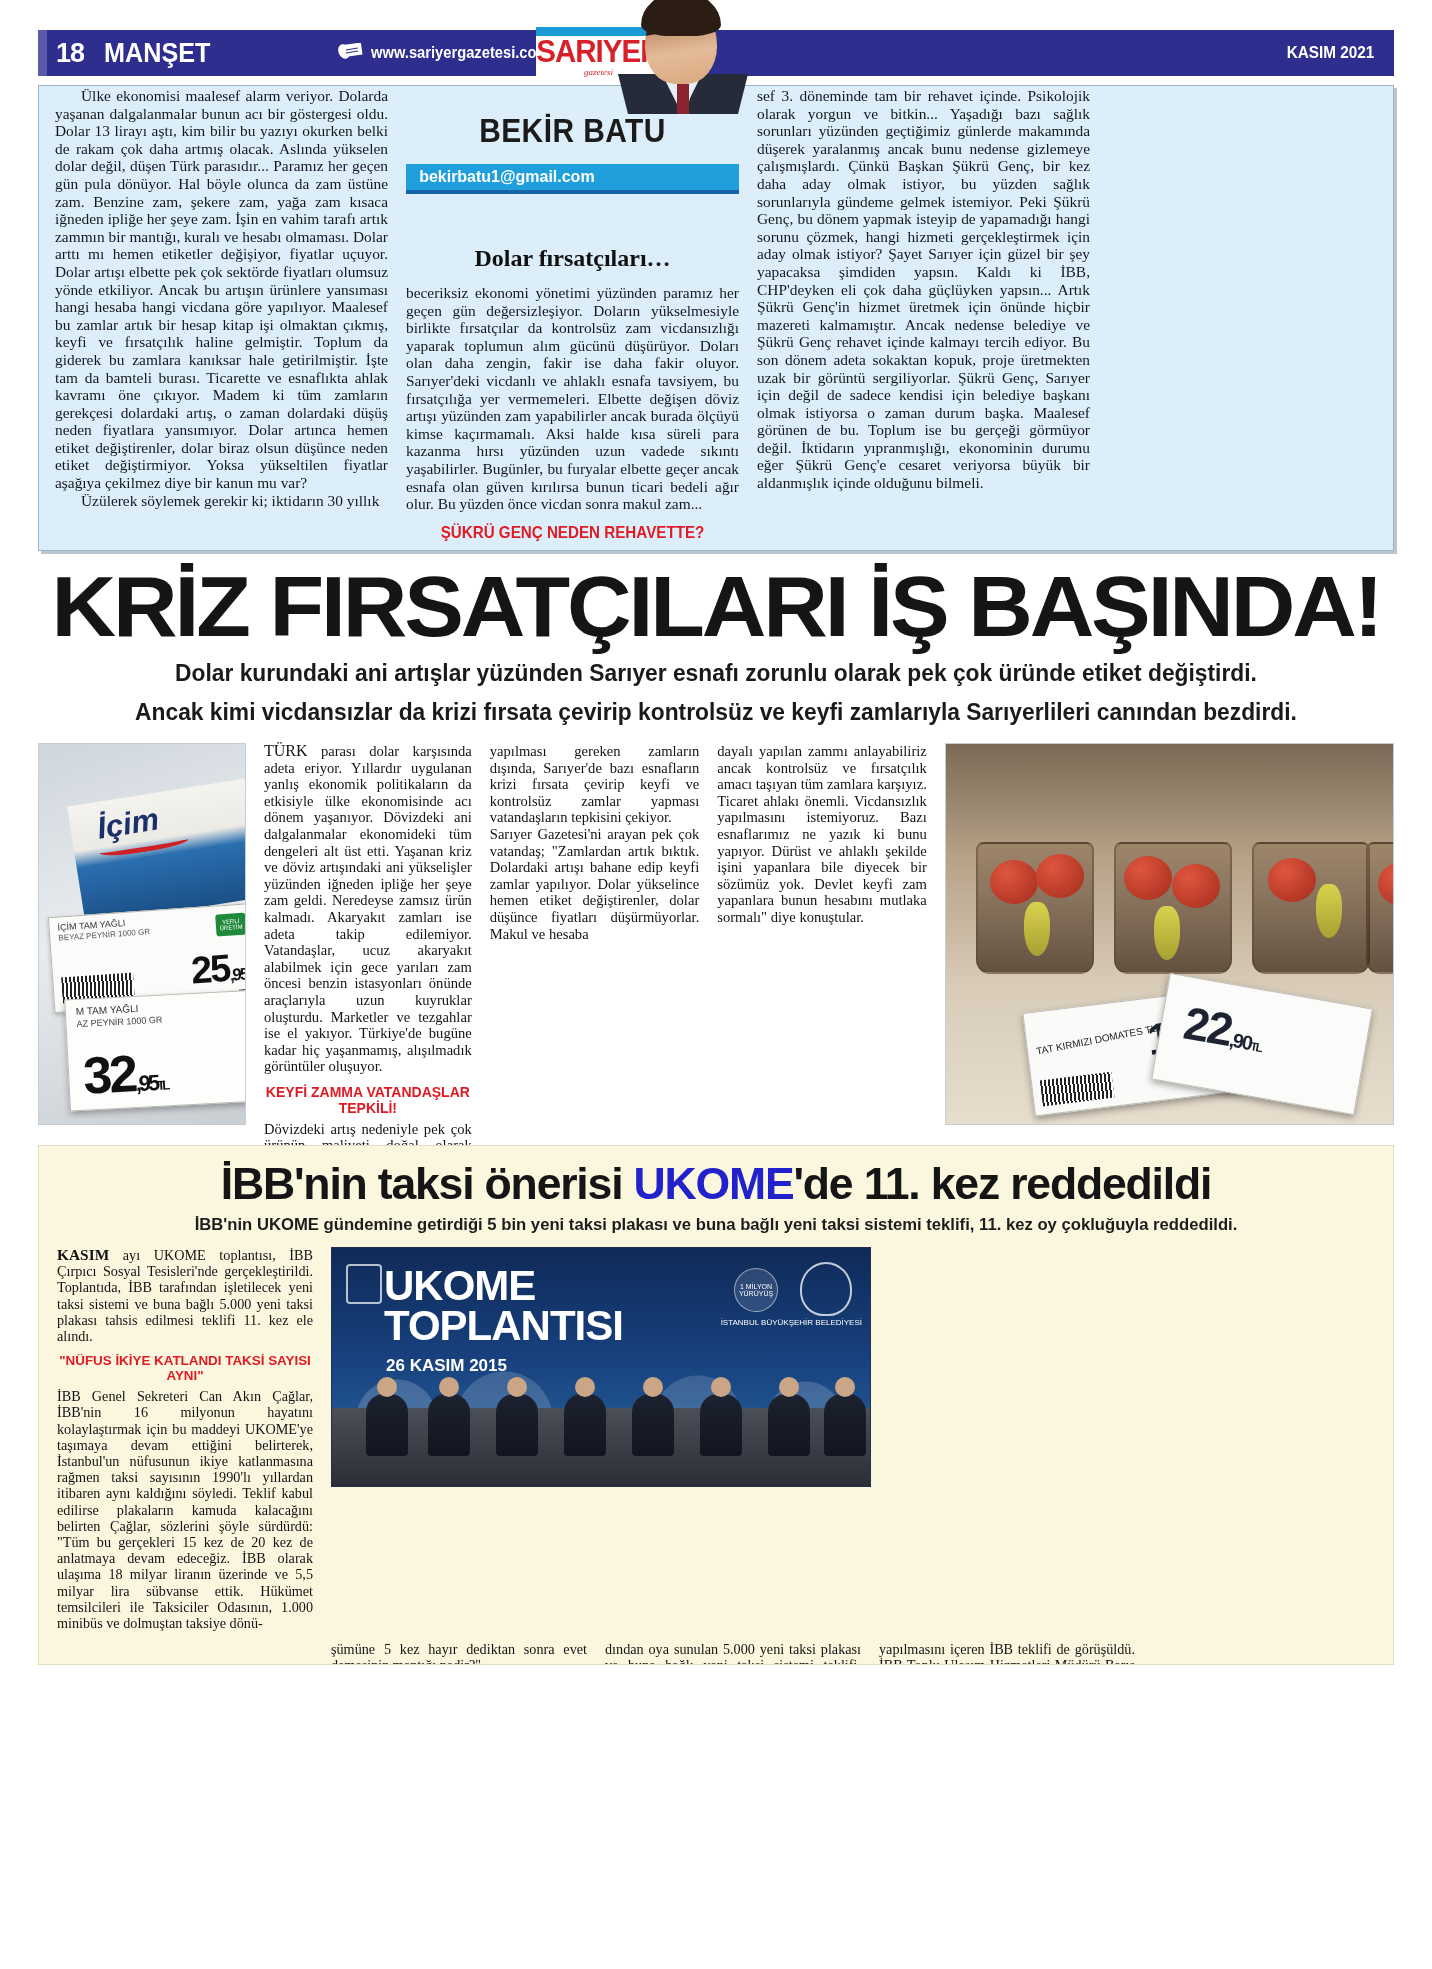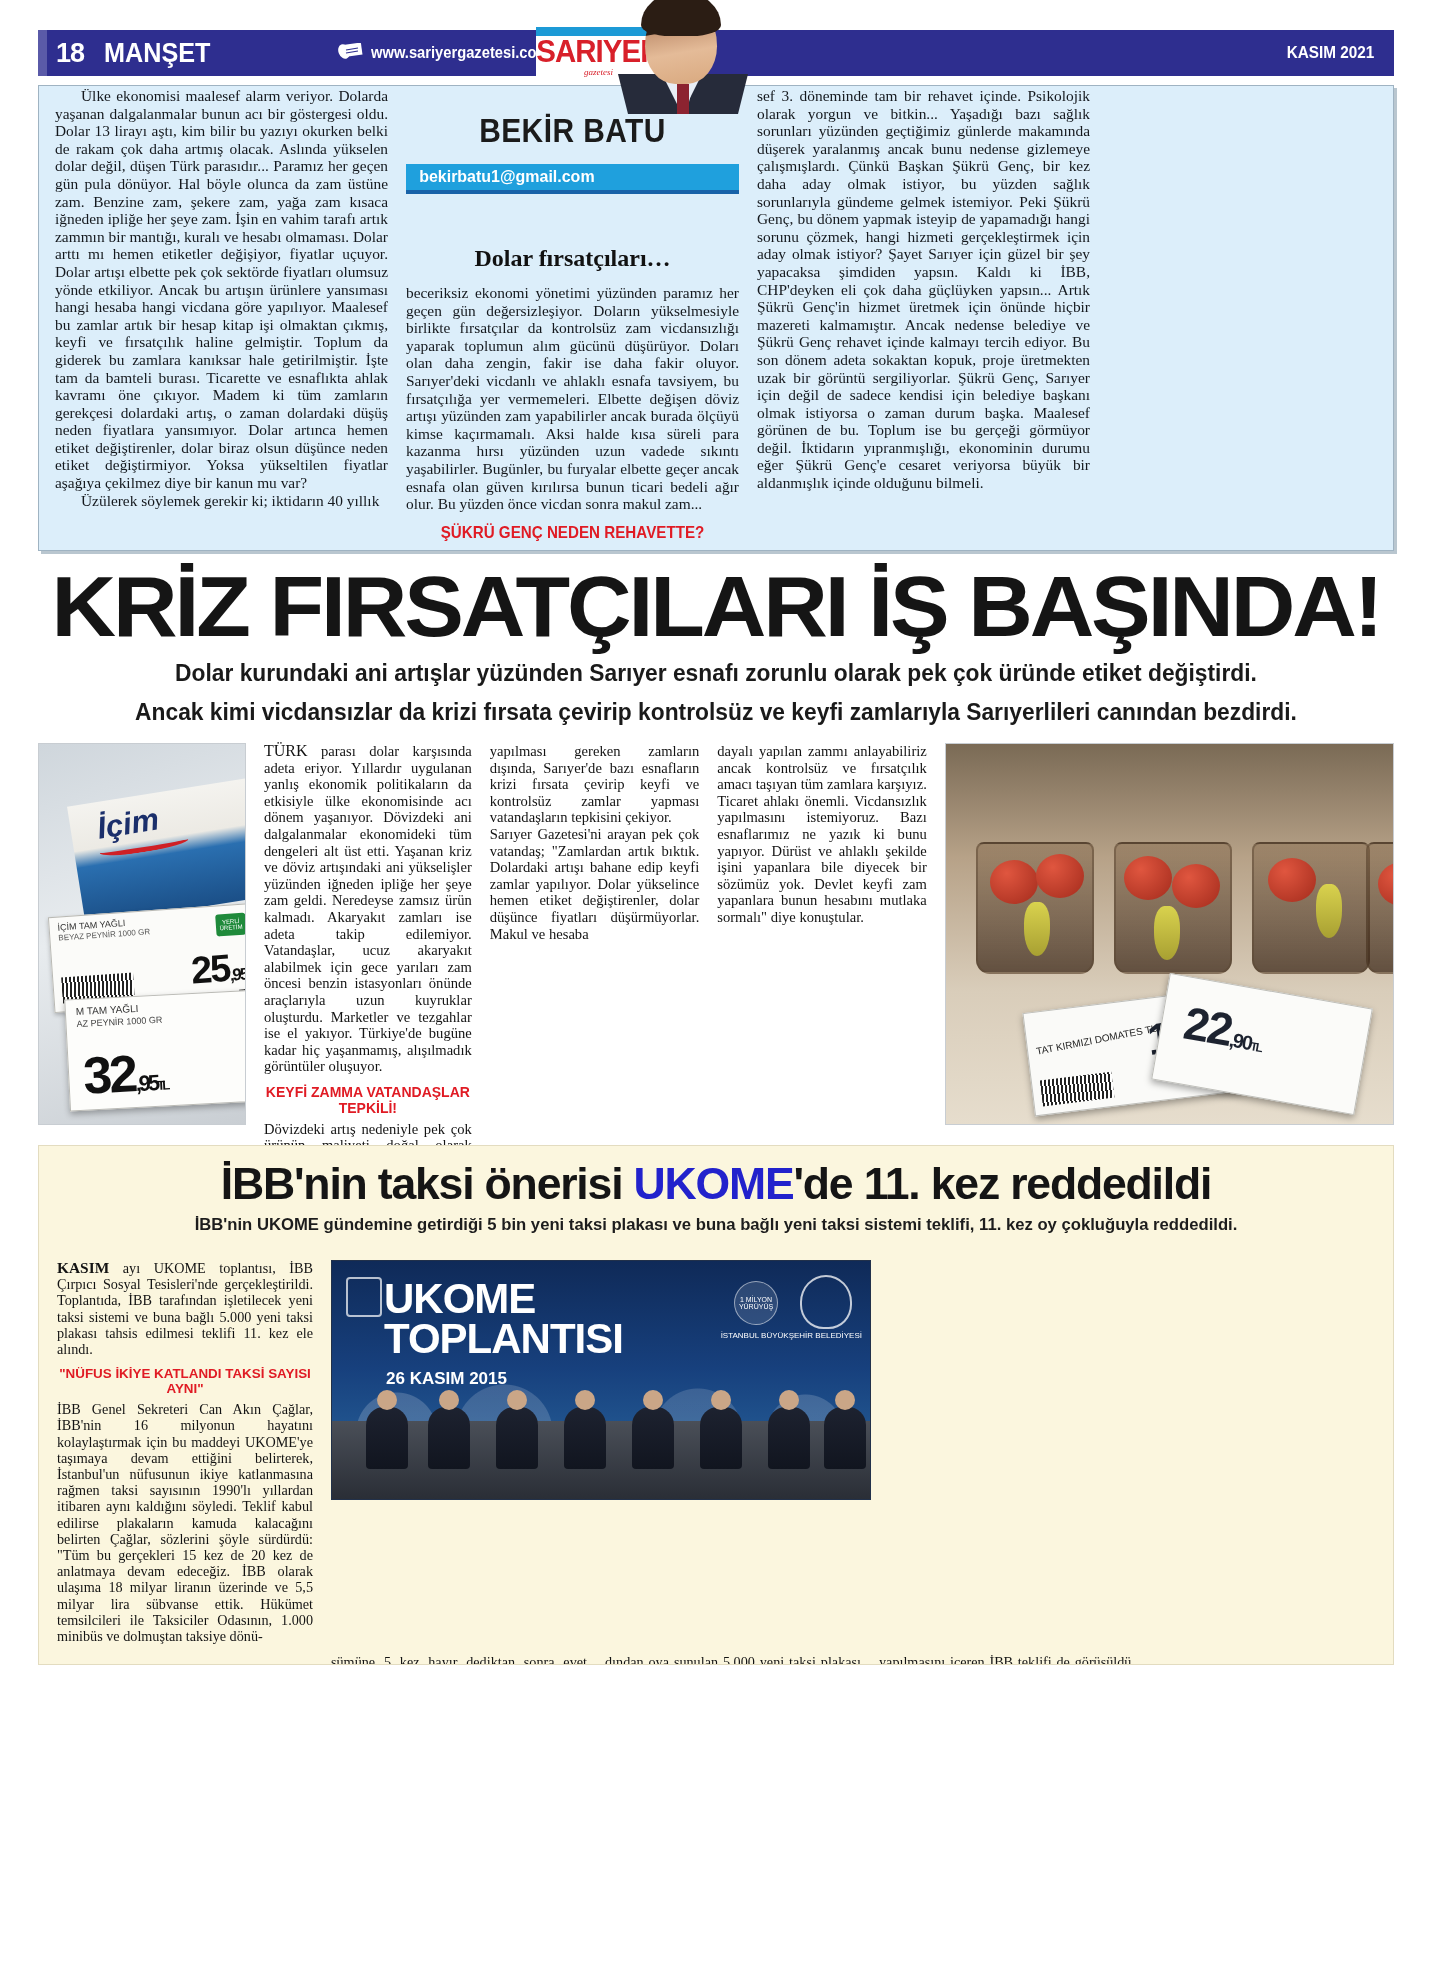--- a/index.html
+++ b/index.html
@@ -315,21 +315,21 @@
     white-space: nowrap;
   }
   .uk-headline .hl-blue { color: #2222cc; }
   .uk-deck {
     margin-top: 7px;
     font-family: "Liberation Sans", sans-serif;
     font-weight: bold; font-size: 17px; line-height: 20px;
     color: #1d1d1d; text-align: center;
     transform: scaleX(0.98);
   }
-  .uk-cols { display: flex; gap: 18px; margin-top: 25px; }
+  .uk-cols { display: flex; gap: 18px; margin-top: 12px; }
   .uk-col { width: 256px; }
   .uk-text {
     font-family: "Liberation Serif", serif;
     font-size: 14.2px; line-height: 16.2px; text-align: justify; color:#131313;
   }
   .uk-text .lead { font-weight: bold; font-size: 15.4px; }
   .uk-red {
     color:#e01b24; font-family: "Liberation Sans", sans-serif;
     font-weight: bold; font-size: 13.4px; text-align: center; margin: 9px 0 5px 0;
   }
@@ -429,21 +429,21 @@
     <div class="tie"></div>
     <div class="head-shape"></div>
     <div class="head-hair"></div>
   </div>
 
   <div class="opinion">
     <div class="op-cols">
 
       <div class="op-col">
         <div class="body">Ülke ekonomisi maalesef alarm veriyor. Dolarda yaşanan dalgalanmalar bunun acı bir göstergesi oldu. Dolar 13 lirayı aştı, kim bilir bu yazıyı okurken belki de rakam çok daha artmış olacak. Aslında yükselen dolar değil, düşen Türk parasıdır... Paramız her geçen gün pula dönüyor. Hal böyle olunca da zam üstüne zam. Benzine zam, şekere zam, yağa zam kısaca iğneden ipliğe her şeye zam. İşin en vahim tarafı artık zammın bir mantığı, kuralı ve hesabı olmaması. Dolar arttı mı hemen etiketler değişiyor, fiyatlar uçuyor. Dolar artışı elbette pek çok sektörde fiyatları olumsuz yönde etkiliyor. Ancak bu artışın ürünlere yansıması hangi hesaba hangi vicdana göre yapılıyor. Maalesef bu zamlar artık bir hesap kitap işi olmaktan çıkmış, keyfi ve fırsatçılık haline gelmiştir. Toplum da giderek bu zamlara kanıksar hale getirilmiştir. İşte tam da bamteli burası. Ticarette ve esnaflıkta ahlak kavramı öne çıkıyor. Madem ki tüm zamların gerekçesi dolardaki artış, o zaman dolardaki düşüş neden fiyatlara yansımıyor. Dolar artınca hemen etiket değiştirenler, dolar biraz olsun düşünce neden etiket değiştirmiyor. Yoksa yükseltilen fiyatlar aşağıya çekilmez diye bir kanun mu var?</div>
-        <div class="body">Üzülerek söylemek gerekir ki; iktidarın 40 yıllık</div>
+        <div class="body">Üzülerek söylemek gerekir ki; iktidarın 30 yıllık</div>
       </div>
 
       <div class="op-col">
         <div class="byline-zone">
           <div class="author-name">BEKİR BATU</div>
           <div class="email-bar">
             <span>bekirbatu1@gmail.com</span>
           </div>
         </div>
         <div class="op-title">Dolar fırsatçıları…</div>

